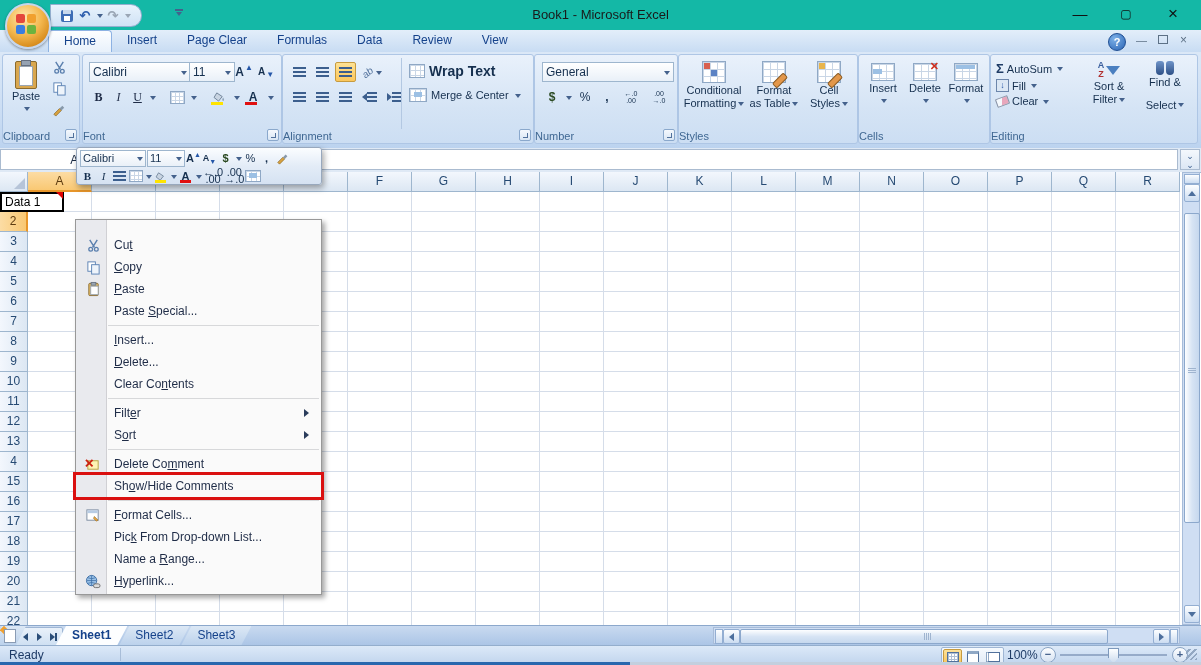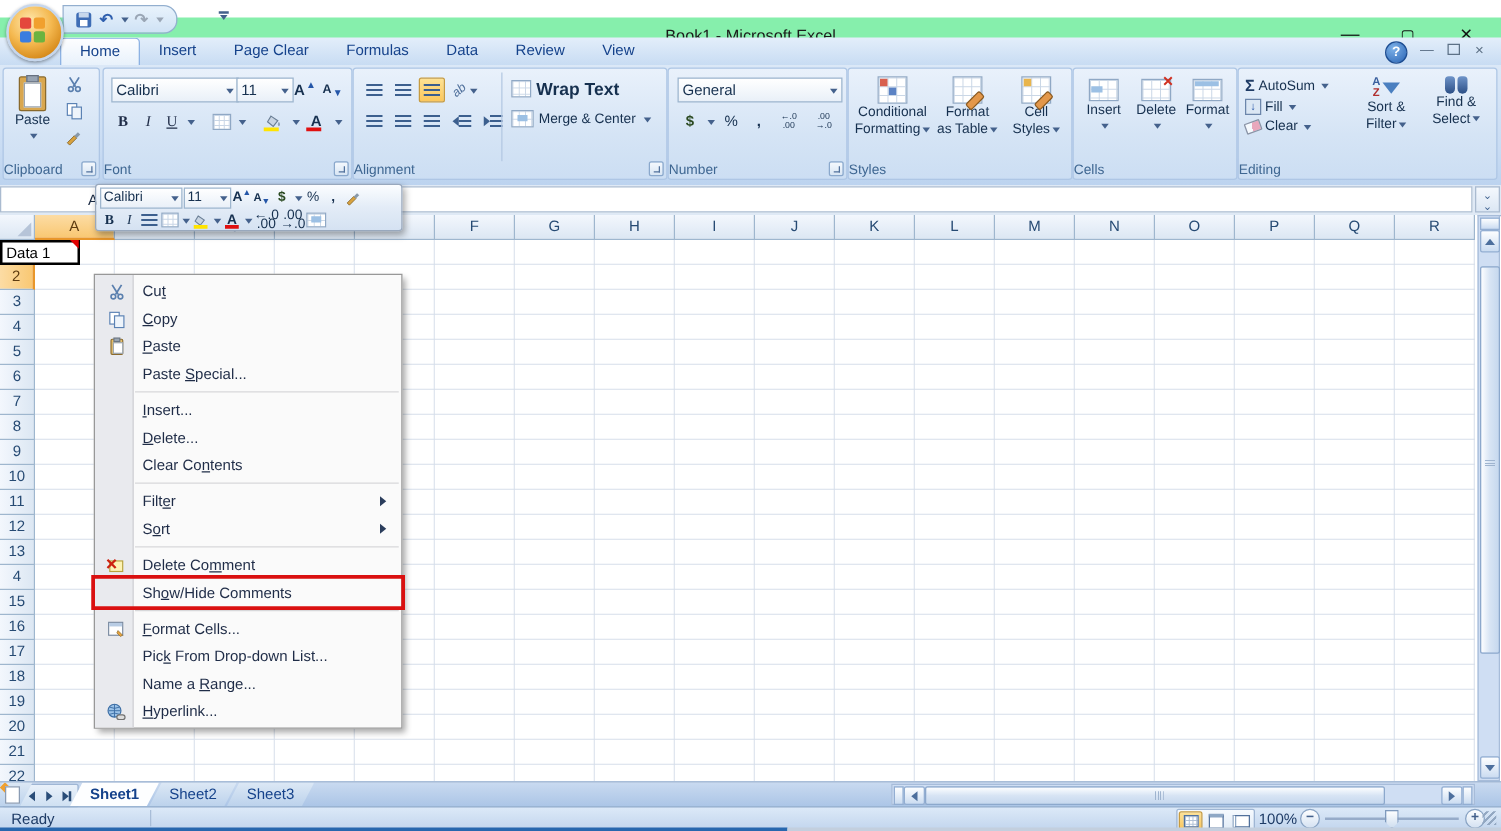--- a/index.html
+++ b/index.html
@@ -1,20 +1,20 @@
 <!DOCTYPE html>
 <html><head>
 <meta charset="utf-8">
 <style>
   html,body{margin:0;padding:0;background:#e8e8e8;}
   #app{position:relative;width:1201px;height:665px;font-family:"Liberation Sans",sans-serif;
        overflow:hidden;background:#fff;font-size:12px;color:#1f2c47;}
 
   
-  #titlebar{position:absolute;left:0;top:14px;width:1201px;height:30px;background:#86efac;}
+  #titlebar{position:absolute;left:0;top:0;width:1201px;height:30px;background:#14b8a6;}
   #title{position:absolute;left:0;right:0;top:7px;text-align:center;font-size:13px;color:#1a1a1a;}
   .winbtn{position:absolute;top:2px;width:34px;height:24px;text-align:center;line-height:24px;
           font-size:15px;color:#111;cursor:default;}
   
   #orb{position:absolute;left:5px;top:3px;width:42px;height:42px;border-radius:50%;
        background:radial-gradient(circle at 40% 30%,#ffe9b0,#f4b84f 45%,#d98e1f 75%,#a86a12);
        border:2px solid #c6d6ec;box-shadow:0 1px 3px rgba(0,0,0,.4);z-index:30;}
   #orb .logo{position:absolute;left:9px;top:9px;width:20px;height:20px;}
   #orb .logo i{position:absolute;width:9px;height:9px;border-radius:2px;}
   
@@ -504,21 +504,21 @@
             <span>Filter</span>
             <span class="dd"></span>
           </span>
       </div>
       <div class="bigbtn" style="position:absolute;left:148px;top:6px;width:52px;">
         <span class="binoc">
             <i></i>
             <i></i>
           </span>
         <span>Find &amp;</span>
-        <span style="display:flex;">
+        <span style="display:flex;margin-top:10px;">
             <span>Select</span>
             <span class="dd"></span>
           </span>
       </div>
       <span class="grp-label">Editing</span>
     </div>
   </div>
 
   <div id="formularow">
     <div id="namebox">A2</div>
@@ -646,21 +646,21 @@
       <span class="mbtn">
           <span class="grid-ico" style="width:14px;height:10px;background-size:5px 5px;">
             <span class="cellmark" style="left:3px;top:2px;width:8px;height:5px;background:#9cc0e4;"></span>
           </span>
         </span>
     </div>
   </div>
 
   <div id="ctxmenu">
     <div id="ctxstripe"></div>
-    <div id="ctxitems" style="position:relative;">
+    <div id="ctxitems" style="position:relative;margin-top:12px;">
         <div class="menu-item">
           <span class="mi-icon">
             <svg width="15" height="15" viewBox="0 0 16 16">
               <path d="M4 2 L9 10 M12 2 L7 10" stroke="#5a7fae" stroke-width="1.5" fill="none"></path>
               <circle cx="5" cy="12" r="2" fill="none" stroke="#5a7fae" stroke-width="1.4"></circle>
               <circle cx="11" cy="12" r="2" fill="none" stroke="#5a7fae" stroke-width="1.4"></circle>
             </svg>
           </span>
           <span class="mi-label">Cu<u>t</u></span>
         </div>

